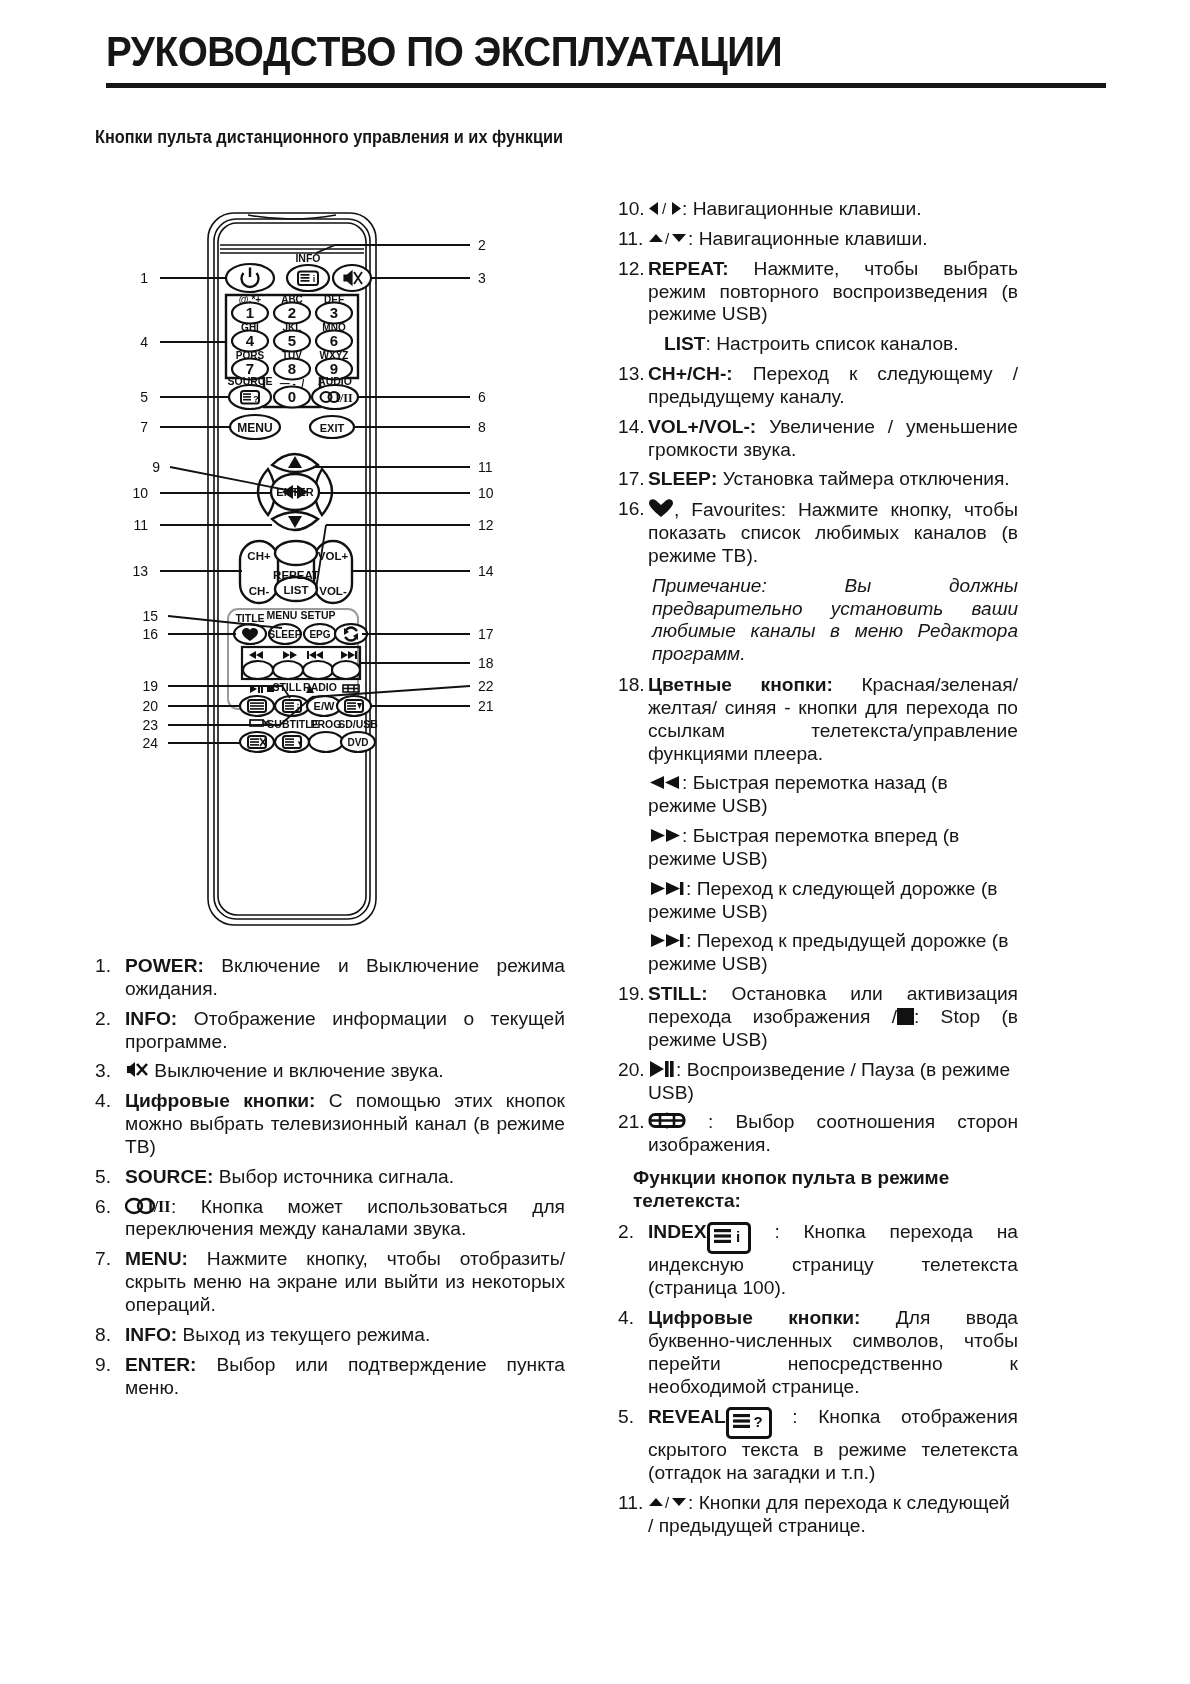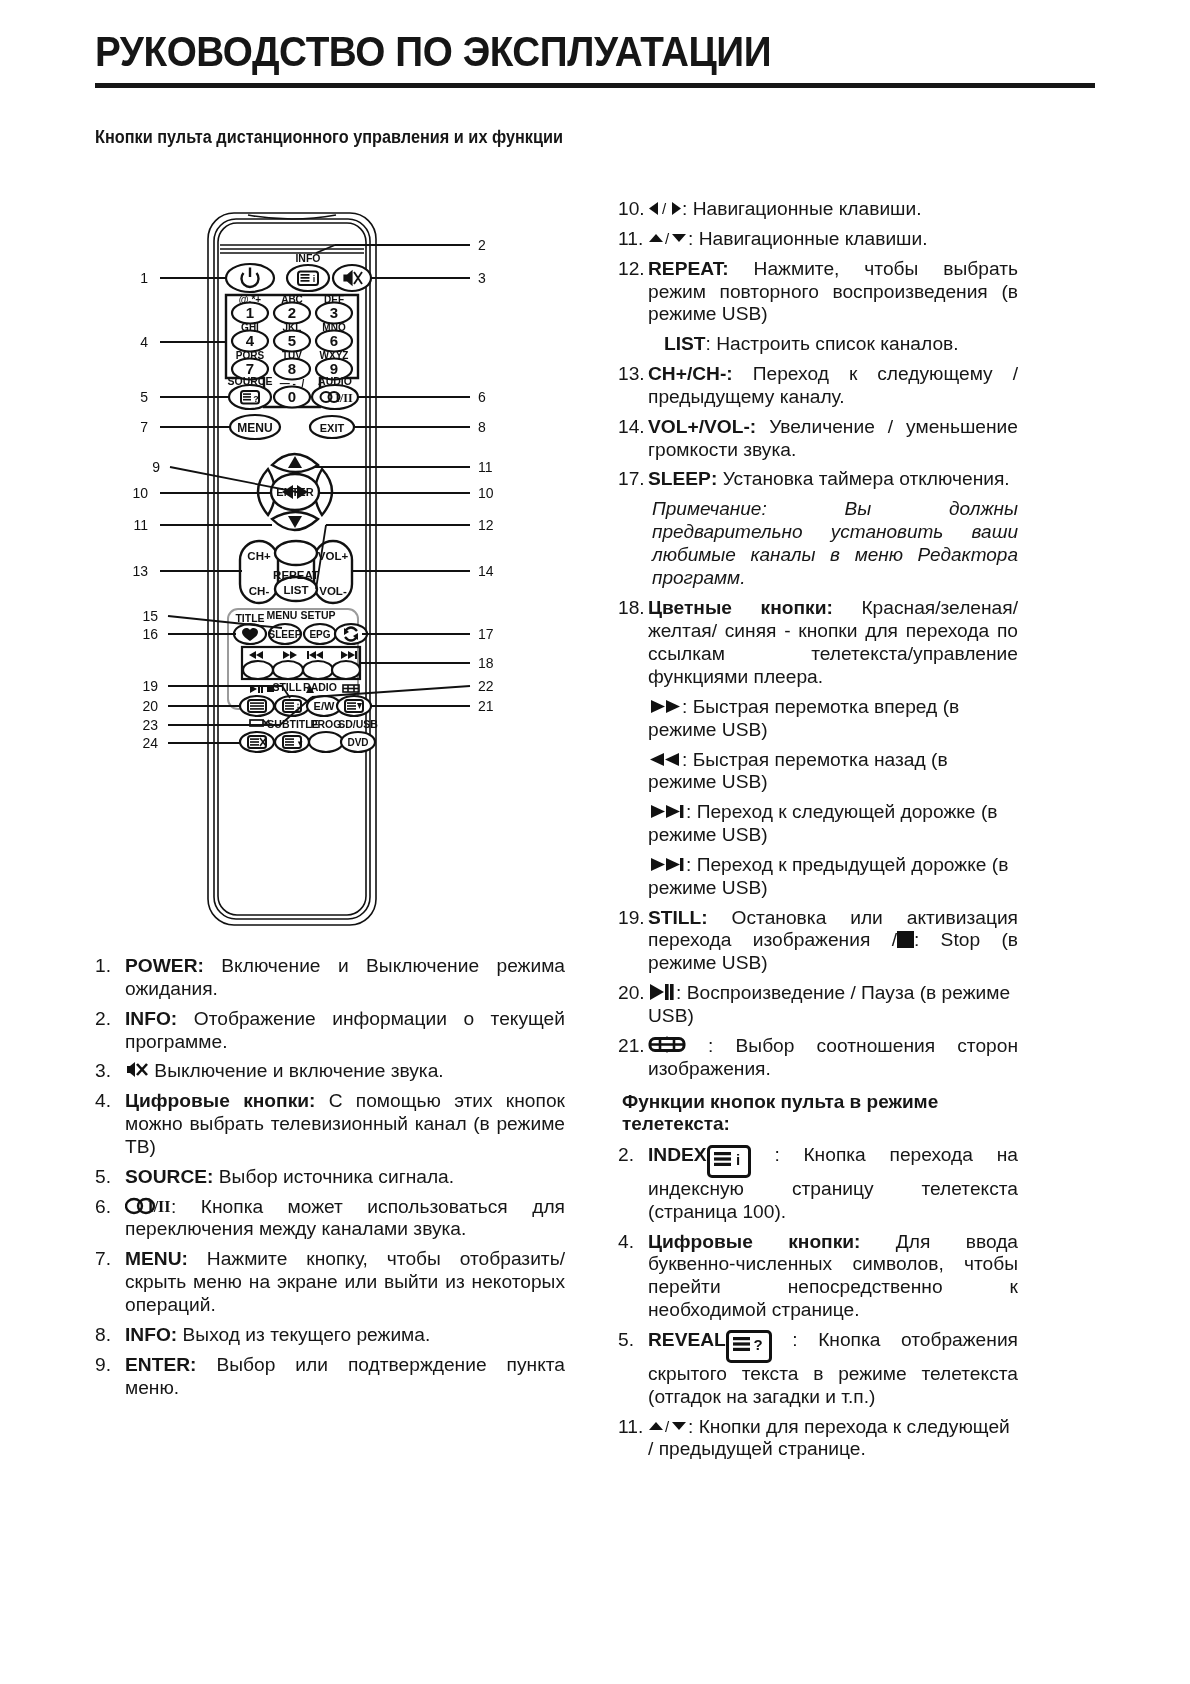--- a/index.html
+++ b/index.html
@@ -8,21 +8,21 @@
     width: 1190px; height: 1684px;
     background: #ffffff;
     font-family: "Liberation Sans", sans-serif;
     color: #161616;
     position: relative;
     overflow: hidden;
   }
   .page { position:relative; width:1190px; height:1684px; padding: 0; }
 
   
-  .header { position:absolute; left:95px; top:30px; width:1000px; }
+  .header { position:absolute; left:106px; top:30px; width:1000px; }
   .doc-title {
     font-size: 43px;
     font-weight: 700;
     letter-spacing: -0.5px;
     line-height: 1.0;
     transform: scaleX(0.90);
     transform-origin: left center;
     white-space: nowrap;
   }
   .rule { margin-top: 10px; height: 5px; background:#161616; width:1000px; }
@@ -59,21 +59,21 @@
   .note {
     margin-left: 34px;
     font-style: italic;
     font-size:19px;
     line-height:1.2;
     text-align: justify;
     margin-top: 0;
     margin-bottom: 8px;
   }
   .sect-head {
-    font-size:19px; font-weight:700; margin: 10px 0 8px 4px; line-height:1.2;
+    font-size:19px; font-weight:700; margin: 10px 0 8px 15px; line-height:1.2;
   }
 
   
   .g { display:inline-block; vertical-align:-2px; }
   .g svg { display:block; }
   .blk { display:inline-block; width:17px; height:17px; background:#111; vertical-align:-2px; }
 
   
   .ttbox {
     display:inline-block; vertical-align:-6px;
@@ -526,41 +526,47 @@
       <li class="item">
         <span class="num">14.</span>
         <span class="body"><b>VOL+/VOL-:</b><span> Увеличение / уменьшение громкости звука.</span></span>
       </li>
 
       <li class="item">
         <span class="num">17.</span>
         <span class="body nj"><b>SLEEP:</b><span> Установка таймера отключения.</span></span>
       </li>
 
+      <li class="item">
+        <span class="num">16.</span>
+        <span class="body"><span class="g"><svg width="26" height="20" viewBox="0 0 26 20">
+                <path d="M13 19 C3 11 1 7 1 5 C1 1.5 5 0 8 2.5 L13 7 L18 2.5 C21 0 25 1.5 25 5 C25 7 23 11 13 19 Z" fill="#111"></path>
+              </svg></span><span>, Favourites: Нажмите кнопку, чтобы показать список любимых каналов (в режиме ТВ).</span></span>
+      </li>
 
       <li class="note">Примечание: Вы должны предварительно установить ваши любимые каналы в меню Редактора программ.</li>
 
 
       <li class="item">
         <span class="num">18.</span>
         <span class="body"><b>Цветные кнопки:</b><span> Красная/зеленая/желтая/ синяя - кнопки для перехода по ссылкам телетекста/управление функциями плеера.</span></span>
+      </li>
+
+      <li class="sub-item">
+        <span class="body nj"><span class="g"><svg width="34" height="17" viewBox="0 0 34 17">
+                <polygon points="16,2 2,8.5 16,15" fill="#111"></polygon>
+                <polygon points="31,2 17,8.5 31,15" fill="#111"></polygon>
+              </svg></span><span>: Быстрая перемотка назад (в режиме USB)</span></span>
       </li>
 
       <li class="sub-item">
         <span class="body"><span class="g"><svg width="34" height="17" viewBox="0 0 34 17">
                 <polygon points="3,2 17,8.5 3,15" fill="#111"></polygon>
                 <polygon points="18,2 32,8.5 18,15" fill="#111"></polygon>
               </svg></span><span>: Быстрая перемотка вперед (в режиме USB)</span></span>
-      </li>
-
-      <li class="sub-item">
-        <span class="body nj"><span class="g"><svg width="34" height="17" viewBox="0 0 34 17">
-                <polygon points="16,2 2,8.5 16,15" fill="#111"></polygon>
-                <polygon points="31,2 17,8.5 31,15" fill="#111"></polygon>
-              </svg></span><span>: Быстрая перемотка назад (в режиме USB)</span></span>
       </li>
 
       <li class="sub-item">
         <span class="body nj"><span class="g"><svg width="38" height="17" viewBox="0 0 38 17">
                 <polygon points="3,2 17,8.5 3,15" fill="#111"></polygon>
                 <polygon points="18,2 32,8.5 18,15" fill="#111"></polygon>
                 <rect x="32" y="2" width="3.4" height="13" fill="#111"></rect>
               </svg></span><span>: Переход к следующей дорожке (в режиме USB)</span></span>
       </li>
 

